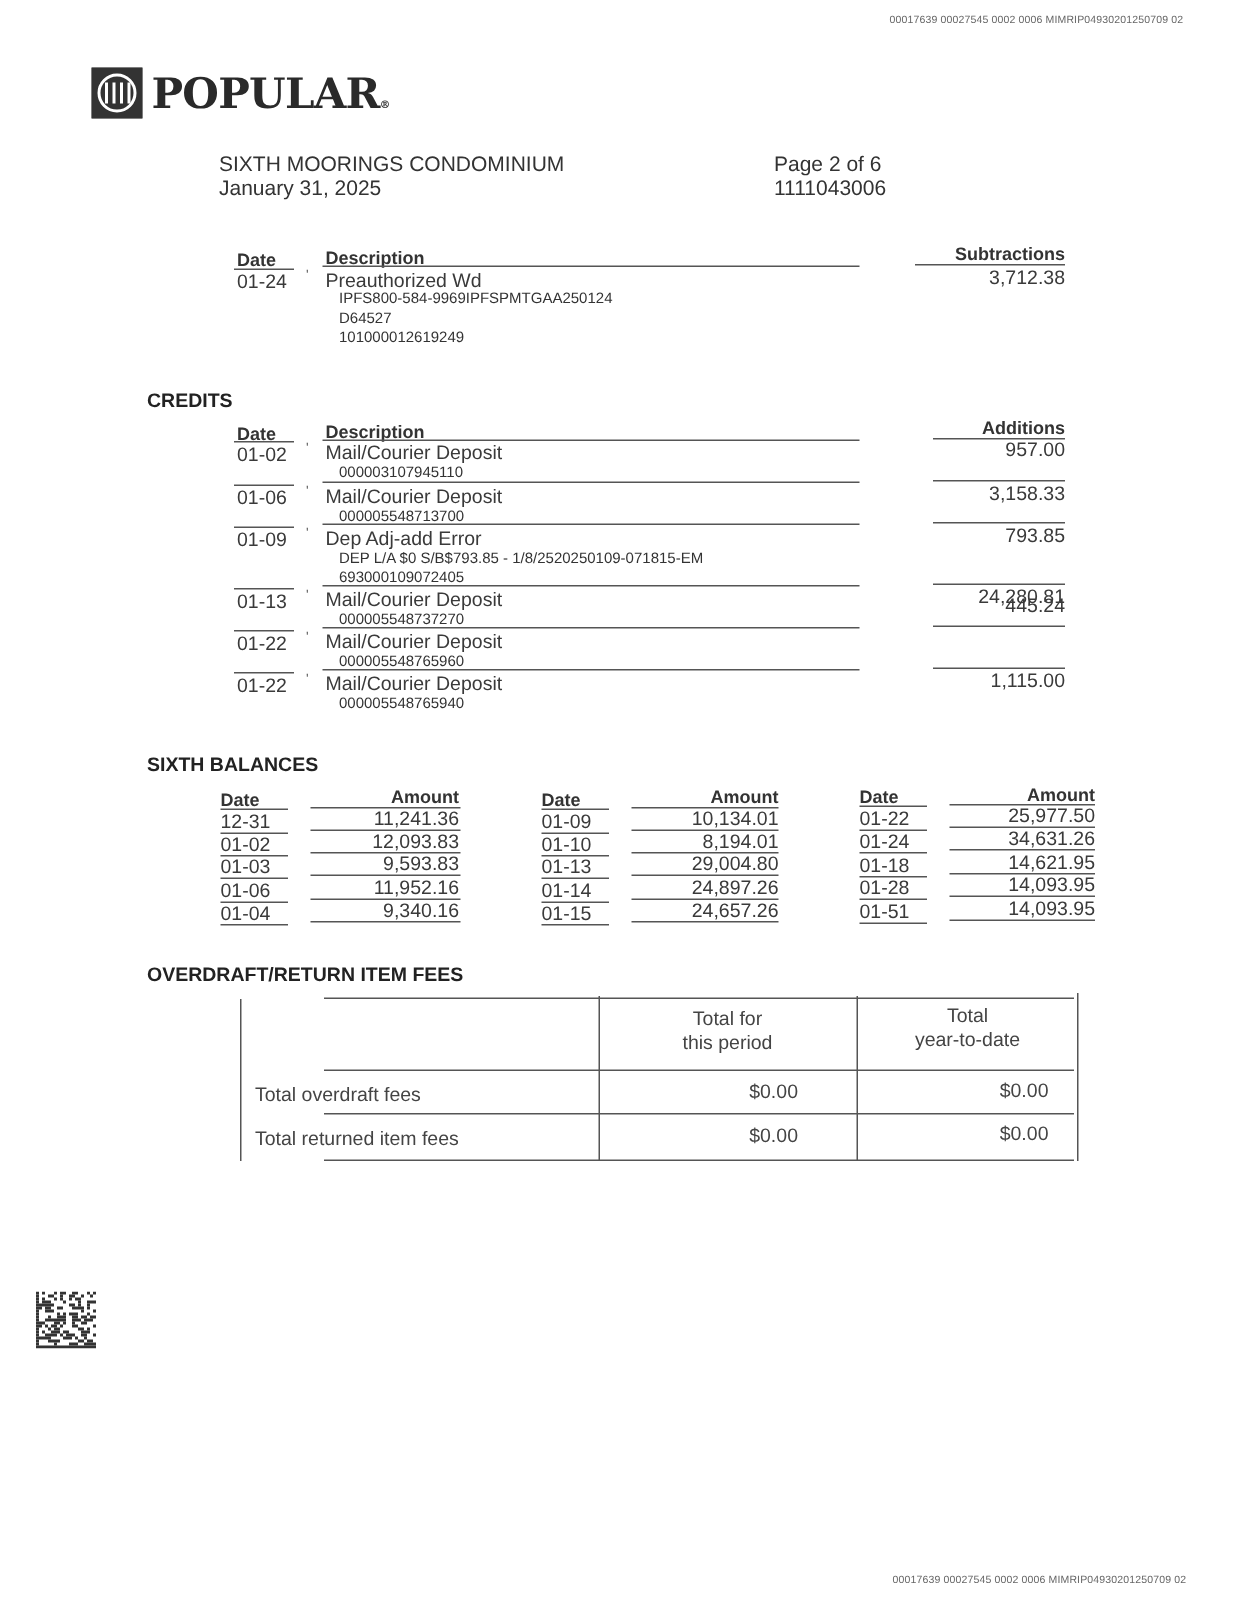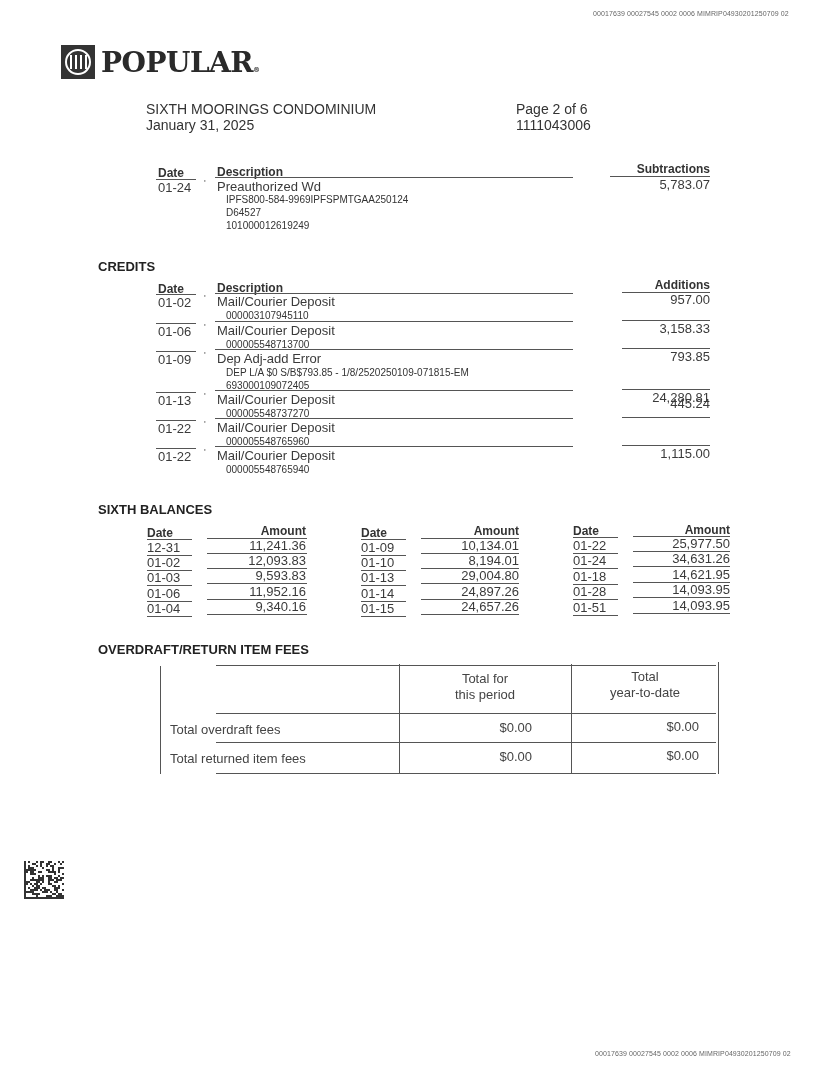--- a/index.html
+++ b/index.html
@@ -57,21 +57,21 @@
   <div class="rule" style="left:215px; top:177px; width:358px;"></div>
   <div class="rule" style="left:610px; top:176px; width:100px;"></div>
 
   <div>
     <div class="abs txt13" style="left:158px; top:180px;">01-24</div>
     <div class="abs tick" style="left:204px; top:178px;">'</div>
     <div class="abs txt13" style="left:217px; top:179px;">Preauthorized Wd</div>
     <div class="abs txt10" style="left:226px; top:194px;">IPFS800-584-9969IPFSPMTGAA250124</div>
     <div class="abs txt10" style="left:226px; top:207px;">D64527</div>
     <div class="abs txt10" style="left:226px; top:220px;">101000012619249</div>
-    <div class="abs txt13 right" style="left:600px; top:177px; width:110px;">5,783.07</div>
+    <div class="abs txt13 right" style="left:600px; top:177px; width:110px;">3,712.38</div>
   </div>
 </div>
 
 <div class="abs sec" style="left:98px; top:259px;">CREDITS</div>
 <div>
   <div class="abs colhead" style="left:158px; top:282px;">Date</div>
   <div class="abs colhead" style="left:217px; top:281px;">Description</div>
   <div class="abs colhead" style="left:610px; top:278px; width:100px; text-align:right;">Additions</div>
   <div class="rule" style="left:156px; top:294px; width:40px;"></div>
   <div class="rule" style="left:215px; top:293px; width:358px;"></div>

